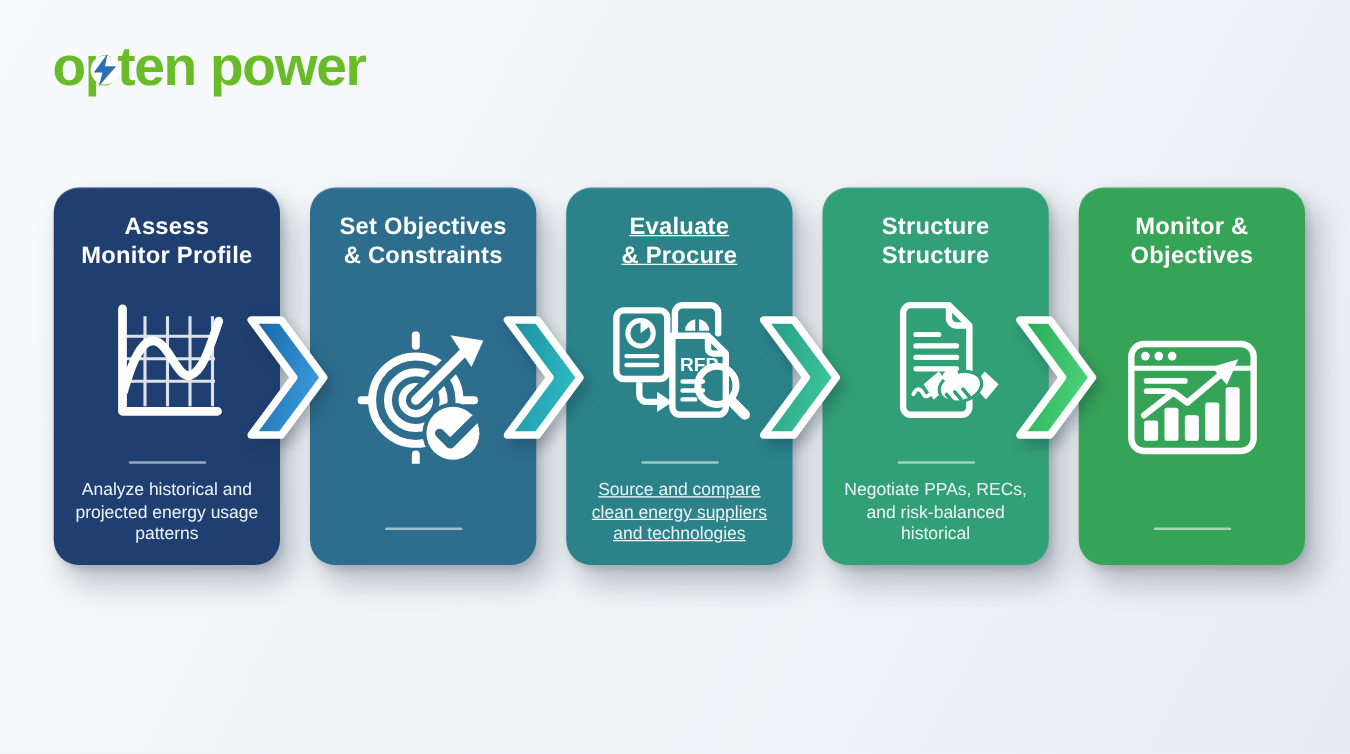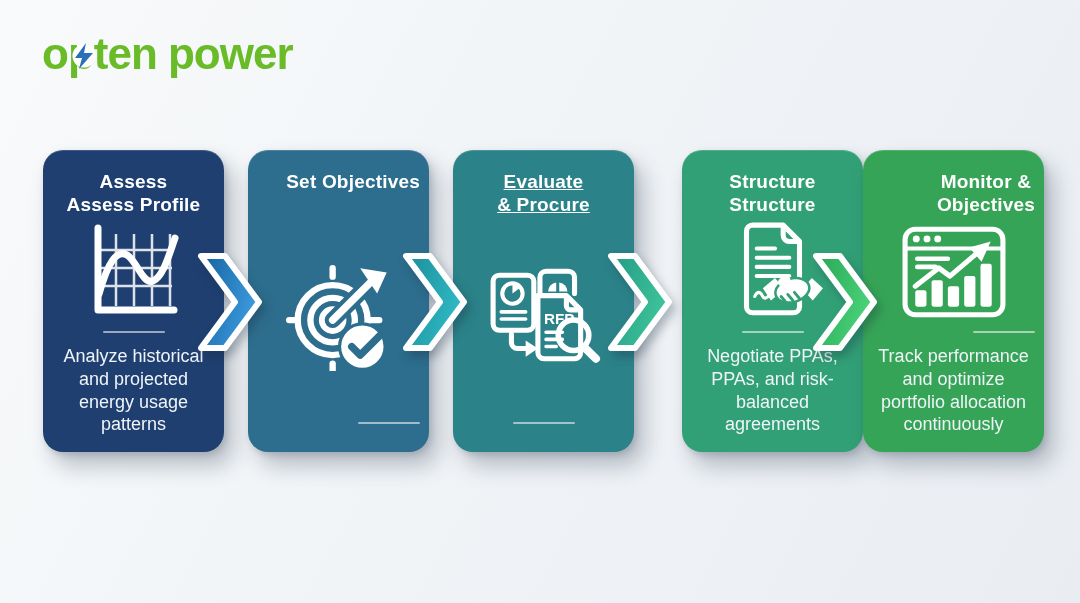--- a/index.html
+++ b/index.html
@@ -15,57 +15,58 @@
   .card {
     position:absolute; top:150px; width:181px; height:302px; border-radius:20px;
     display:flex; flex-direction:column; align-items:center;
     padding:21px 9px 16px;
     box-shadow:10px 14px 22px rgba(30,45,70,.28), 2px 3px 6px rgba(30,45,70,.16), inset 0 1px 0 rgba(255,255,255,.15);
     color:#fff; z-index:1;
   }
   .card-title { text-align:center; font-weight:bold; font-size:19px; line-height:1.2; letter-spacing:.2px; min-height:46px; }
   .icon-wrap { flex:1; display:flex; align-items:center; justify-content:center; width:100%; }
   .divider { width:62px; height:2px; background:rgba(255,255,255,.55); border-radius:1px; margin:4px 0 12px; }
-  .desc { text-align:center; font-size:18px; line-height:1.26; color:#eef4f8; min-height:52px; padding:0 4px; }
+  .desc { text-align:center; font-size:14px; line-height:1.26; color:#eef4f8; min-height:52px; padding:0 4px; }
   .flow-arrow { position:absolute; top:250px; width:76px; height:104px; z-index:2; overflow:visible;
     filter:drop-shadow(4px 6px 5px rgba(20,40,60,.30)); }
   svg { display:block; }
 </style>
 </head>
 <body>
 
 <div class="canvas">
 
   <div class="logo">
     <span class="logo-text" style="color: rgb(105, 188, 40);">opten power</span>
     <svg class="logo-bolt" width="26" height="32" viewBox="0 0 26 32">
       <circle cx="13" cy="16" r="11.5" fill="#ffffff"></circle>
       <polygon points="15,3 4,18 11,18 8,29 22,13 13,13" fill="#2b6fb8"></polygon>
     </svg>
   </div>
 
   <div class="card" style="left: 43px; background-color: rgb(31, 63, 112);">
     <div class="card-title">
       <div>Assess</div>
-      <div>Assess Profile</div>
+      <div>Monitor Profile</div>
     </div>
     <div class="icon-wrap">
       <svg width="100" height="100" viewBox="0 0 100 100" fill="none" stroke="#ffffff">
         <path d="M32 12 V84 M50 12 V84 M68 12 V84 M86 12 V84 M14 28 H88 M14 46 H88 M14 64 H88" stroke-width="2.5" opacity=".85"></path>
         <path d="M14 6 V88 H90" stroke-width="7" stroke-linecap="round" stroke-linejoin="round"></path>
         <path d="M15 72 C24 40 33 27 43 33 C53 39 59 63 69 59 C79 55 85 33 91 16" stroke-width="7" stroke-linecap="round"></path>
       </svg>
     </div>
     <div class="divider"></div>
     <div class="desc">Analyze historical and projected energy usage patterns</div>
   </div>
 
-  <div class="card" style="left: 248px; background-color: rgb(45, 109, 141); align-items: flex-end;">
+  <div class="card" style="left: 248px; background-color: rgb(45, 109, 141);">
     <div class="card-title">
       <div>Set Objectives</div>
+      <div>&amp; Constraints</div>
     </div>
     <div class="icon-wrap">
       <svg width="106" height="106" viewBox="0 0 100 100" fill="none">
         <g stroke="#ffffff" stroke-width="6" stroke-linecap="round">
           <path d="M44 3 V11"></path>
             <path d="M3 52 H11"></path>
             <path d="M44 93 V99"></path>
             <path d="M80 52 H88"></path>
         </g>
         <circle cx="44" cy="52" r="33" stroke="#ffffff" stroke-width="6"></circle>
@@ -100,47 +101,48 @@
         <path d="M78 28 V38 a4 4 0 0 0 4 4 H92" stroke-width="5" stroke-linejoin="round"></path>
         <text x="56" y="56" font-size="15" font-weight="bold" fill="#ffffff" stroke="none" font-family="Liberation Sans, sans-serif">RFP</text>
         <path d="M58 64 H74 M58 71 H74 M58 78 H68" stroke-width="3.5" stroke-linecap="round"></path>
         <circle cx="85" cy="67" r="15" stroke-width="5.5"></circle>
         <path d="M96 79 L107 90" stroke-width="8" stroke-linecap="round"></path>
         <path d="M24 66 V74 a6 6 0 0 0 6 6 H38" stroke-width="5" stroke-linecap="round"></path>
         <polygon points="38,72 50,80 38,88" fill="#ffffff" stroke="none"></polygon>
       </svg>
     </div>
     <div class="divider"></div>
-  </div>
-
-  <div class="card" style="left: 682px; background-color: rgb(50, 160, 118);">
+    <div class="desc">Source and compare clean energy suppliers and technologies</div>
+  </div>
+
+  <div class="card" style="left: 658px; background-color: rgb(50, 160, 118);">
     <div class="card-title">
       <div>Structure</div>
       <div>Structure</div>
     </div>
     <div class="icon-wrap">
       <svg width="106" height="102" viewBox="0 0 104 100" fill="none" stroke="#ffffff">
         <path d="M62 4 H32 a6 6 0 0 0 -6 6 V84 a6 6 0 0 0 6 6 H72 a6 6 0 0 0 6 -6 V20 Z" stroke-width="5" stroke-linejoin="round"></path>
         <path d="M62 4 V14 a6 6 0 0 0 6 6 H78" stroke-width="5" stroke-linejoin="round"></path>
         <path d="M36 27 H54 M36 36 H68 M36 45 H68 M36 54 H68" stroke-width="4" stroke-linecap="round"></path>
         <path d="M34 74 q4 -8 8 0 q2 4 7 -2" stroke-width="3" stroke-linecap="round"></path>
         <g stroke="none" fill="#ffffff">
           <polygon points="42,66 54,56 63,67 50,78"></polygon>
           <polygon points="90,56 101,66 91,78 81,67"></polygon>
           <ellipse cx="71" cy="68" rx="17" ry="11.5" transform="rotate(-16 71 68)" stroke-width="2.5" stroke="#32a076"></ellipse>
           <ellipse cx="63" cy="59" rx="6.5" ry="4.5" transform="rotate(-22 63 59)"></ellipse>
         </g>
         <path d="M60 74 l5 6 M66.5 72 l5 6 M73 70 l5 6" stroke-width="2.8" stroke-linecap="round" stroke="#32a076"></path>
       </svg>
     </div>
     <div class="divider"></div>
-    <div class="desc">Negotiate PPAs, PPAs, and risk-balanced agreements</div>
-  </div>
-
-  <div class="card" style="left: 863px; background-color: rgb(54, 164, 87); align-items: flex-end;">
+    <div class="desc">Negotiate PPAs, RECs, and risk-balanced historical</div>
+  </div>
+
+  <div class="card" style="left: 863px; background-color: rgb(54, 164, 87);">
     <div class="card-title">
       <div>Monitor &amp;</div>
       <div>Objectives</div>
     </div>
     <div class="icon-wrap">
       <svg width="106" height="94" viewBox="0 0 104 92" fill="none" stroke="#ffffff">
         <rect x="4" y="4" width="96" height="84" rx="10" stroke-width="5"></rect>
         <path d="M5 23 H99" stroke-width="4"></path>
         <g fill="#ffffff" stroke="none">
           <circle cx="15" cy="13.5" r="3.4"></circle>
@@ -151,21 +153,20 @@
           <rect x="46" y="60" width="11" height="20" rx="2"></rect>
           <rect x="62" y="50" width="11" height="30" rx="2"></rect>
           <rect x="78" y="38" width="11" height="42" rx="2"></rect>
           <polygon points="88,16 79,36 67,22"></polygon>
         </g>
         <path d="M16 33 H46 M16 41 H34" stroke-width="4.5" stroke-linecap="round"></path>
         <path d="M14 60 L37 42 L48 50 L74 28" stroke-width="5" stroke-linecap="round" stroke-linejoin="round"></path>
       </svg>
     </div>
     <div class="divider"></div>
-    <div class="desc">Track performance and optimize portfolio allocation continuously</div>
   </div>
 
   <svg class="flow-arrow" style="left:195px" viewBox="0 0 76 104">
     <defs>
         <linearGradient id="ag0" x1="0" y1="0" x2="1" y2="0.4">
       <stop offset="0" stop-color="#16639f"></stop>
       <stop offset="1" stop-color="#3b9ade"></stop>
     </linearGradient>
       </defs>
     <polygon points="6,6 30,6 64,52 30,98 6,98 40,52" fill="url(#ag0)" stroke="#ffffff" stroke-width="6" stroke-linejoin="round"></polygon>

